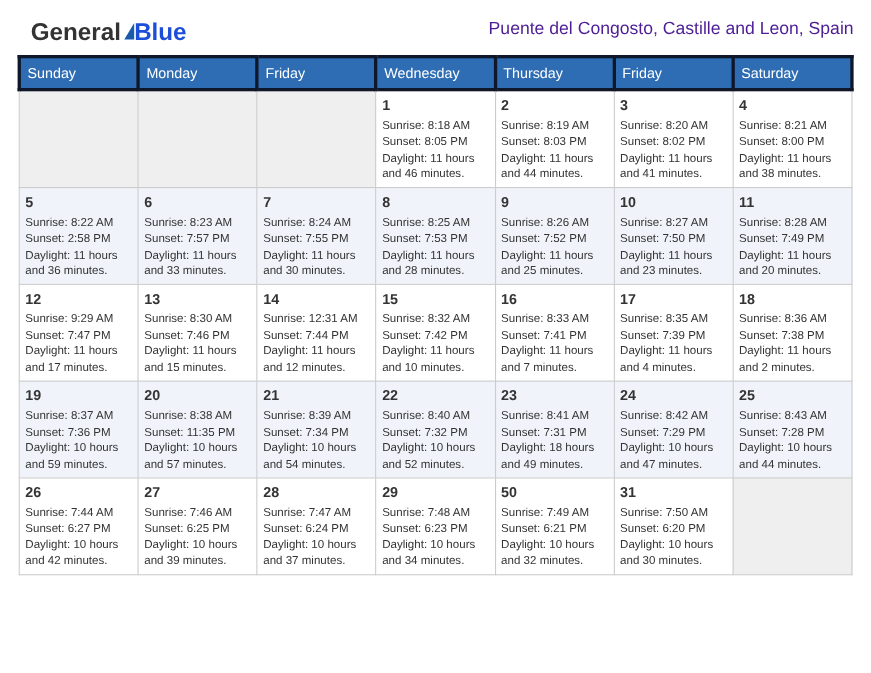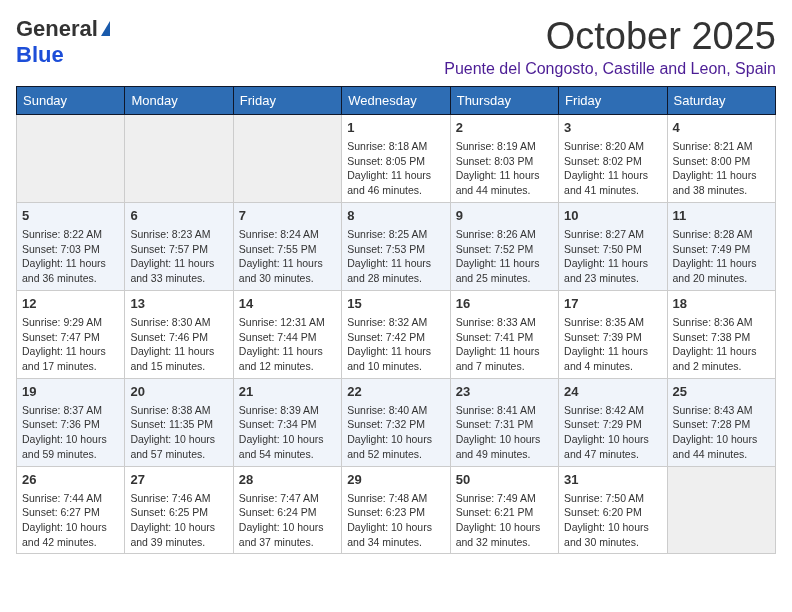--- a/index.html
+++ b/index.html
@@ -11,22 +11,23 @@
       padding: 16px;
     }
     .header {
       display: flex;
       align-items: flex-start;
       justify-content: space-between;
       margin-bottom: 4px;
     }
     .logo {
       display: flex;
-      flex-direction: column;
+      flex-direction: row;
       align-items: flex-start;
+      margin-left: 12px;
     }
     .logo-general {
       font-size: 22px;
       font-weight: bold;
       color: #333;
     }
     .logo-blue {
       font-size: 22px;
       font-weight: bold;
       color: #1d4ed8;
@@ -55,21 +56,21 @@
       margin-top: 8px;
       font-size: 11px;
     }
     .calendar th {
       background: #2e6db4;
       color: #fff;
       text-align: left;
       padding: 6px 6px;
       font-size: 13px;
       font-weight: normal;
-      border: 1px solid #0f172a;
+      border: 3px solid #0f172a;
     }
     .calendar td {
       vertical-align: top;
       border: 1px solid #ccc;
       padding: 4px 5px;
       width: 108px;
       min-height: 80px;
       color: #333;
       line-height: 1.4;
     }
@@ -106,21 +107,20 @@
 
 <div class="header">
   <div class="logo">
     <div class="logo-top">
       <span class="logo-general">General</span>
       <span style="display:inline-block;width:0;height:0;border-left:9px solid transparent;border-bottom:15px solid #1a5aab;margin-left:3px;margin-bottom:2px;"></span>
     </div>
     <span class="logo-blue">Blue</span>
   </div>
   <div class="title-block">
-    <div class="month-title">October 2025</div>
     <div class="location-title">Puente del Congosto, Castille and Leon, Spain</div>
   </div>
 </div>
 
 <table class="calendar">
   <thead>
     <tr>
     <th>Sunday</th>
         <th>Monday</th>
         <th>Friday</th>
@@ -157,21 +157,21 @@
           <span class="day-number">4</span>
           <div class="day-info">Sunrise: 8:21 AM</div>
           <div class="day-info">Sunset: 8:00 PM</div>
           <div class="day-info">Daylight: 11 hours and 38 minutes.</div>
         </td>
       </tr>
       <tr>
         <td>
           <span class="day-number">5</span>
           <div class="day-info">Sunrise: 8:22 AM</div>
-          <div class="day-info">Sunset: 7:03 PM</div>
+          <div class="day-info">Sunset: 2:58 PM</div>
           <div class="day-info">Daylight: 11 hours and 36 minutes.</div>
         </td>
         <td>
           <span class="day-number">6</span>
           <div class="day-info">Sunrise: 8:23 AM</div>
           <div class="day-info">Sunset: 7:57 PM</div>
           <div class="day-info">Daylight: 11 hours and 33 minutes.</div>
         </td>
         <td>
           <span class="day-number">7</span>
@@ -270,21 +270,21 @@
         <td>
           <span class="day-number">22</span>
           <div class="day-info">Sunrise: 8:40 AM</div>
           <div class="day-info">Sunset: 7:32 PM</div>
           <div class="day-info">Daylight: 10 hours and 52 minutes.</div>
         </td>
         <td>
           <span class="day-number">23</span>
           <div class="day-info">Sunrise: 8:41 AM</div>
           <div class="day-info">Sunset: 7:31 PM</div>
-          <div class="day-info">Daylight: 10 hours and 49 minutes.</div>
+          <div class="day-info">Daylight: 18 hours and 49 minutes.</div>
         </td>
         <td>
           <span class="day-number">24</span>
           <div class="day-info">Sunrise: 8:42 AM</div>
           <div class="day-info">Sunset: 7:29 PM</div>
           <div class="day-info">Daylight: 10 hours and 47 minutes.</div>
         </td>
         <td>
           <span class="day-number">25</span>
           <div class="day-info">Sunrise: 8:43 AM</div>

